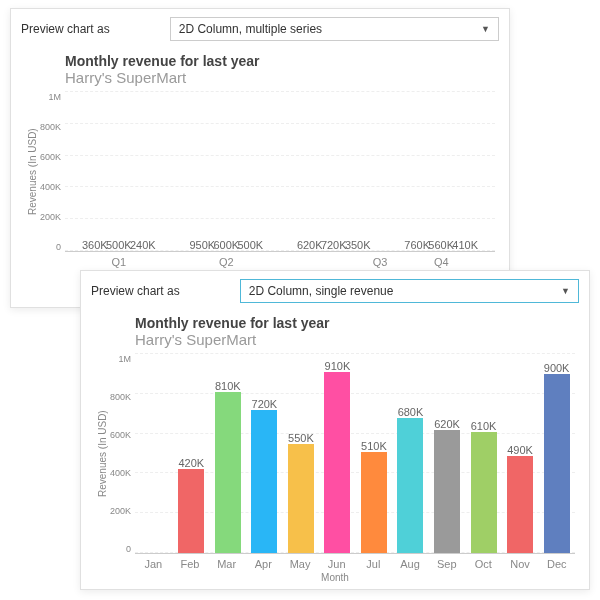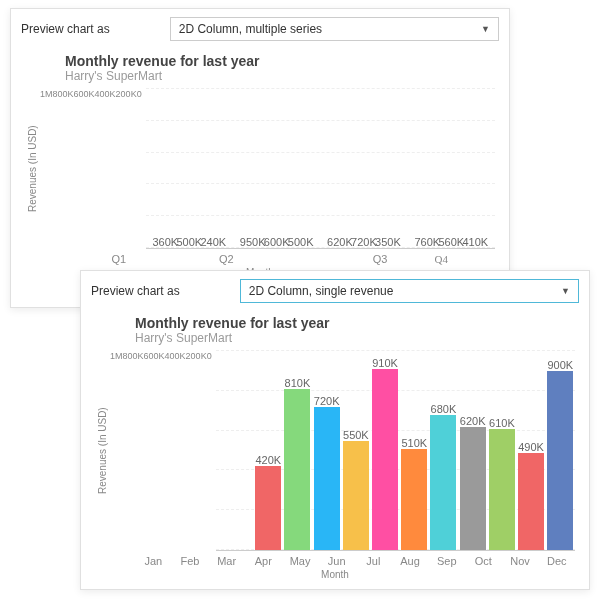--- a/index.html
+++ b/index.html
@@ -7,24 +7,24 @@
   .panel { position: absolute; background: #fff; border: 1px solid #e0e0e0; box-shadow: 0 2px 8px rgba(0,0,0,0.08); }
   .panel-a { left: 10px; top: 8px; width: 500px; height: 300px; }
   .panel-b { left: 80px; top: 270px; width: 510px; height: 320px; }
   .topbar { display: flex; align-items: center; padding: 8px 10px; font-size: 12px; color: #333; }
   .topbar-label { flex: 0 0 auto; }
   .select { flex: 1; margin-left: 60px; border: 1px solid #ccc; padding: 4px 8px; font-size: 12px; background: #fff; display: flex; justify-content: space-between; align-items: center; cursor: pointer; }
   .panel-b .select { border: 1px solid #4fb8d8; }
   .caret { font-size: 9px; color: #555; }
   .chart-area { padding: 4px 14px 10px 14px; }
   .title { font-size: 14px; font-weight: 700; color: #444; margin-left: 40px; }
-  .subtitle { font-size: 12px; color: #9a9a9a; margin-left: 40px; }
+  .subtitle { font-size: 15px; color: #9a9a9a; margin-left: 40px; }
   .plot-wrap { display: flex; margin-top: 6px; }
   .ylab { writing-mode: vertical-rl; transform: rotate(180deg); font-size: 10px; color: #888; text-align: center; padding: 0 2px; }
-  .yaxis { display: flex; justify-content: space-between; font-size: 9px; color: #888; text-align: right; padding-right: 4px; }
+  .yaxis { display: flex; flex-direction: column; justify-content: space-between; font-size: 9px; color: #888; text-align: right; padding-right: 4px; }
   .plot { flex: 1; position: relative; border-bottom: 1px solid #ccc; }
   .grid { position: absolute; left: 0; right: 0; border-top: 1px dashed #eee; }
   .bars { position: absolute; left: 0; right: 0; bottom: 0; top: 0; display: flex; align-items: flex-end; justify-content: space-around; }
   .group { display: flex; align-items: flex-end; gap: 2px; }
   .bar { position: relative; }
   .bar-label { position: absolute; top: -12px; left: 50%; transform: translateX(-50%); font-size: 11px; color: #666; white-space: nowrap; }
   .xaxis { display: flex; justify-content: space-around; font-size: 11px; color: #888; margin-top: 4px; margin-left: 40px; }
   .xlab { text-align: center; font-size: 10px; color: #888; margin-top: 2px; }
   .footer-lab { text-align: center; font-size: 11px; font-weight: 600; color: #555; margin-top: 4px; }
 </style>
@@ -104,21 +104,21 @@
                 <div class="bar-label">410K</div>
               </div>
             </div>
           </div>
         </div>
     </div>
     <div class="xaxis" id="xaxisA">
         <div style="flex: 1 1 0%; text-align: center;">Q1</div>
         <div style="flex: 1 1 0%; text-align: center;">Q2</div>
         <div style="flex: 1 1 0%; text-align: right;">Q3</div>
-        <div style="flex: 1 1 0%; text-align: center; font-family: Liberation Serif, serif;">Q4</div>
+        <div style="flex: 1 1 0%; text-align: center;">Q4</div>
       </div>
     <div class="xlab">Month</div>
     <div class="footer-lab">Years</div>
   </div>
 </div>
 
 <div class="panel panel-b">
   <div class="topbar">
     <span class="topbar-label">Preview chart as</span>
     <div class="select">

